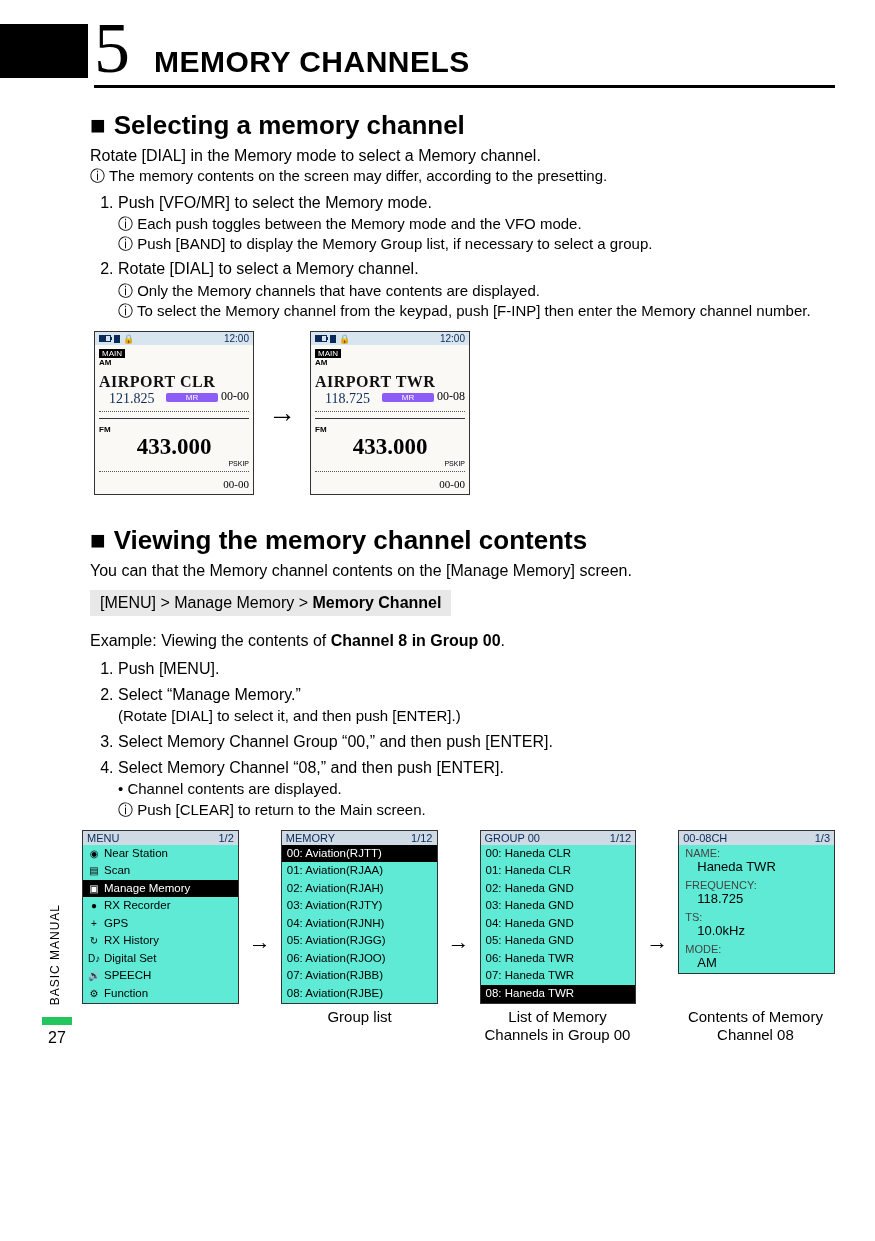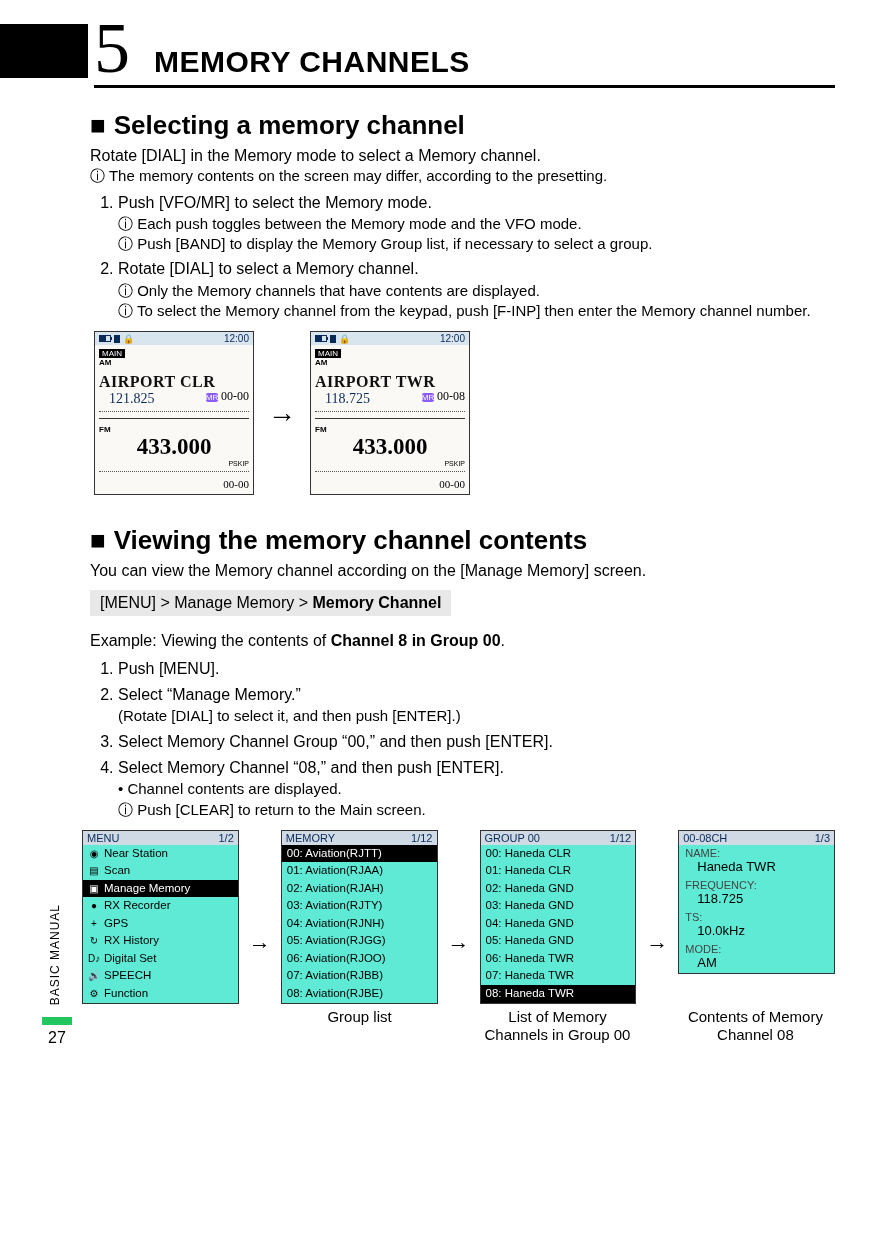--- a/index.html
+++ b/index.html
@@ -116,21 +116,21 @@
     font-family: serif;
     font-size: 14px;
     color: #0a2a5a;
     margin-left: 10px;
   }
   .mr-tag {
     float: right;
     margin-top: -2px;
   }
   .mr-tag .mr {
-    background:#8b5cf6; color:#fff; font-size:8px; padding:0 0; border-radius:2px;
+    background:#8b5cf6; color:#fff; font-size:8px; padding:0 20px; border-radius:2px;
   }
   .mr-tag .mrnum { font-size:12px; font-family:serif; }
   .dots-line {
     border-top: 1px dotted #555;
     margin: 4px 0 6px 0;
   }
   .sep-line { height:1px; background:#333; margin:4px 0; }
   .mode-fm { font-size: 8px; font-weight:bold; }
   .freq433 {
     font-family: serif;
@@ -315,21 +315,21 @@
         <div class="dots-line"></div>
         <div class="bot-num">00-00</div>
       </div>
     </div>
   </div>
 
   
   <div class="section-head">
     <span class="black-sq">■</span><span>Viewing the memory channel contents</span>
   </div>
-  <div class="body-text">You can view the Memory channel according on the [Manage Memory] screen.</div>
+  <div class="body-text">You can that the Memory channel contents on the [Manage Memory] screen.</div>
 
   <div class="menu-path-box">
     <span>[MENU] &gt; Manage Memory &gt; </span><span class="strong">Memory Channel</span>
   </div>
 
   <div class="body-text">
     <span>Example: Viewing the contents of </span><strong>Channel 8 in Group 00</strong>.
   </div>
 
   <ol class="main-list">

